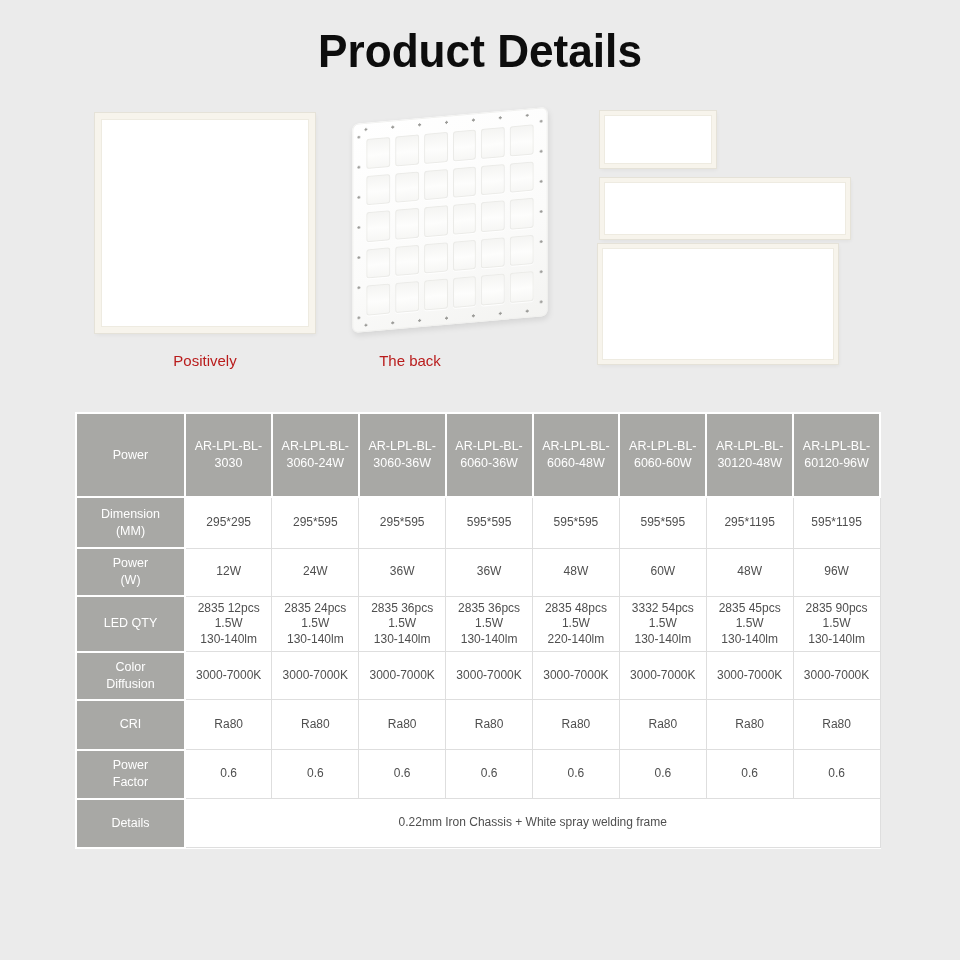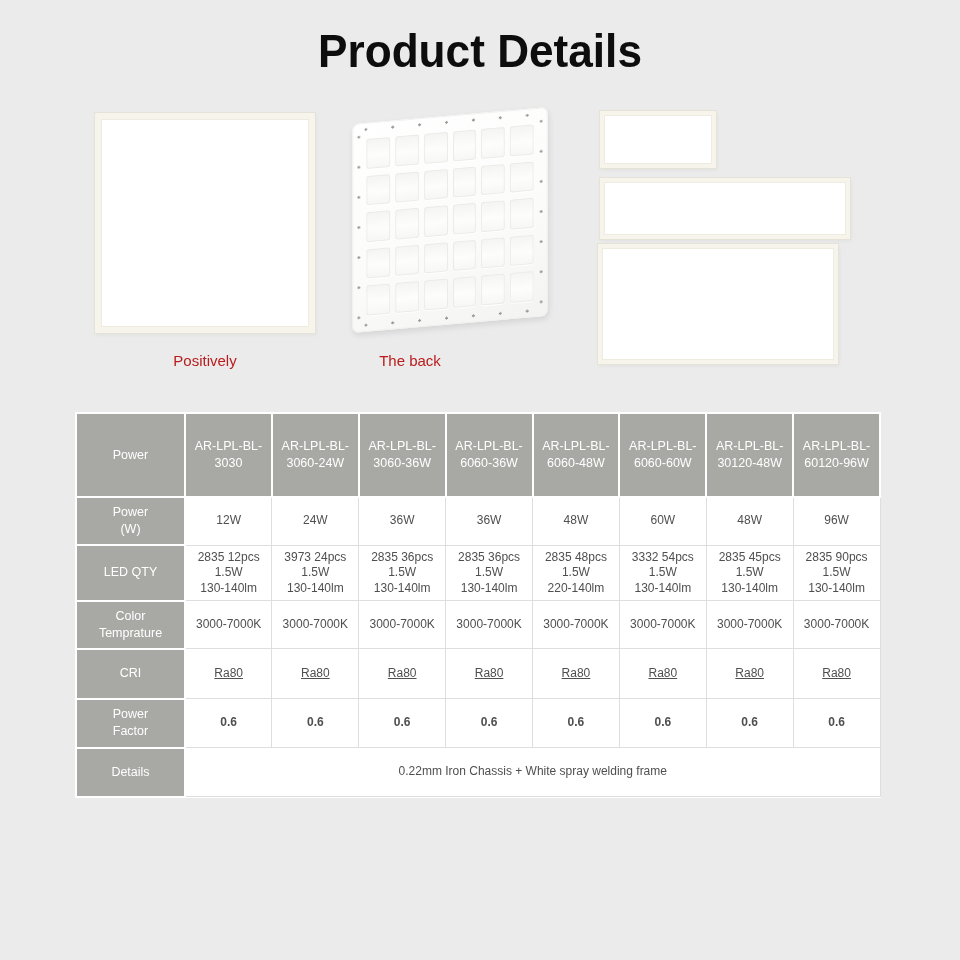--- a/index.html
+++ b/index.html
@@ -98,23 +98,23 @@
   table.spec thead th { height:84px; }
   table.spec tbody th { font-size:12.5px; }
   table.spec td {
     background:#fff; color:#4f4f4f;
     border:1px solid #dedede;
     line-height:1.3;
     height:48px;
   }
   tr.r-dimension td { height:51px; }
   tr.r-led td { height:49px; }
-  tr.r-cri td { height:50px;text-decoration:underline; }
+  tr.r-cri td { height:50px; }
   tr.r-material td { height:49px;margin-left:46px; }
-  tr.r-diffusion td, tr.r-powerfactor td { height:49px;font-weight:bold; }
+  tr.r-diffusion td, tr.r-powerfactor td { height:49px; }
 </style>
 </head>
 <body>
 
 <div class="stage">
 
   <h1 class="page-title">Product Details</h1>
 
   <div class="panel panel-front"></div>
 
@@ -184,38 +184,50 @@
 6060-48W</th>
             <th>AR-LPL-BL-
 6060-60W</th>
             <th>AR-LPL-BL-
 30120-48W</th>
             <th>AR-LPL-BL-
 60120-96W</th>
           </tr>
         </thead>
       <tbody>
+          <tr class="r-dimension">
+            <th>Dimension
+(MM)</th>
+            <td>295*295</td>
+            <td>295*595</td>
+            <td>295*595</td>
+            <td>595*595</td>
+            <td>595*595</td>
+            <td>595*595</td>
+            <td>295*1195</td>
+            <td>595*1195</td>
+          </tr>
           <tr class="r-power">
             <th>Power
 (W)</th>
             <td>12W</td>
             <td>24W</td>
             <td>36W</td>
             <td>36W</td>
             <td>48W</td>
             <td>60W</td>
             <td>48W</td>
             <td>96W</td>
           </tr>
           <tr class="r-led">
             <th>LED QTY</th>
             <td>2835 12pcs
 1.5W
 130-140lm</td>
-            <td>3973 24pcs
+            <td>2835 24pcs
 1.5W
 130-140lm</td>
             <td>2835 36pcs
 1.5W
 130-140lm</td>
             <td>2835 36pcs
 1.5W
 130-140lm</td>
             <td>2835 48pcs
 1.5W
@@ -225,21 +237,21 @@
 130-140lm</td>
             <td>2835 45pcs
 1.5W
 130-140lm</td>
             <td>2835 90pcs
 1.5W
 130-140lm</td>
           </tr>
           <tr class="r-colortemp">
             <th>Color
-Temprature</th>
+Diffusion</th>
             <td>3000-7000K</td>
             <td>3000-7000K</td>
             <td>3000-7000K</td>
             <td>3000-7000K</td>
             <td>3000-7000K</td>
             <td>3000-7000K</td>
             <td>3000-7000K</td>
             <td>3000-7000K</td>
           </tr>
           <tr class="r-cri">

